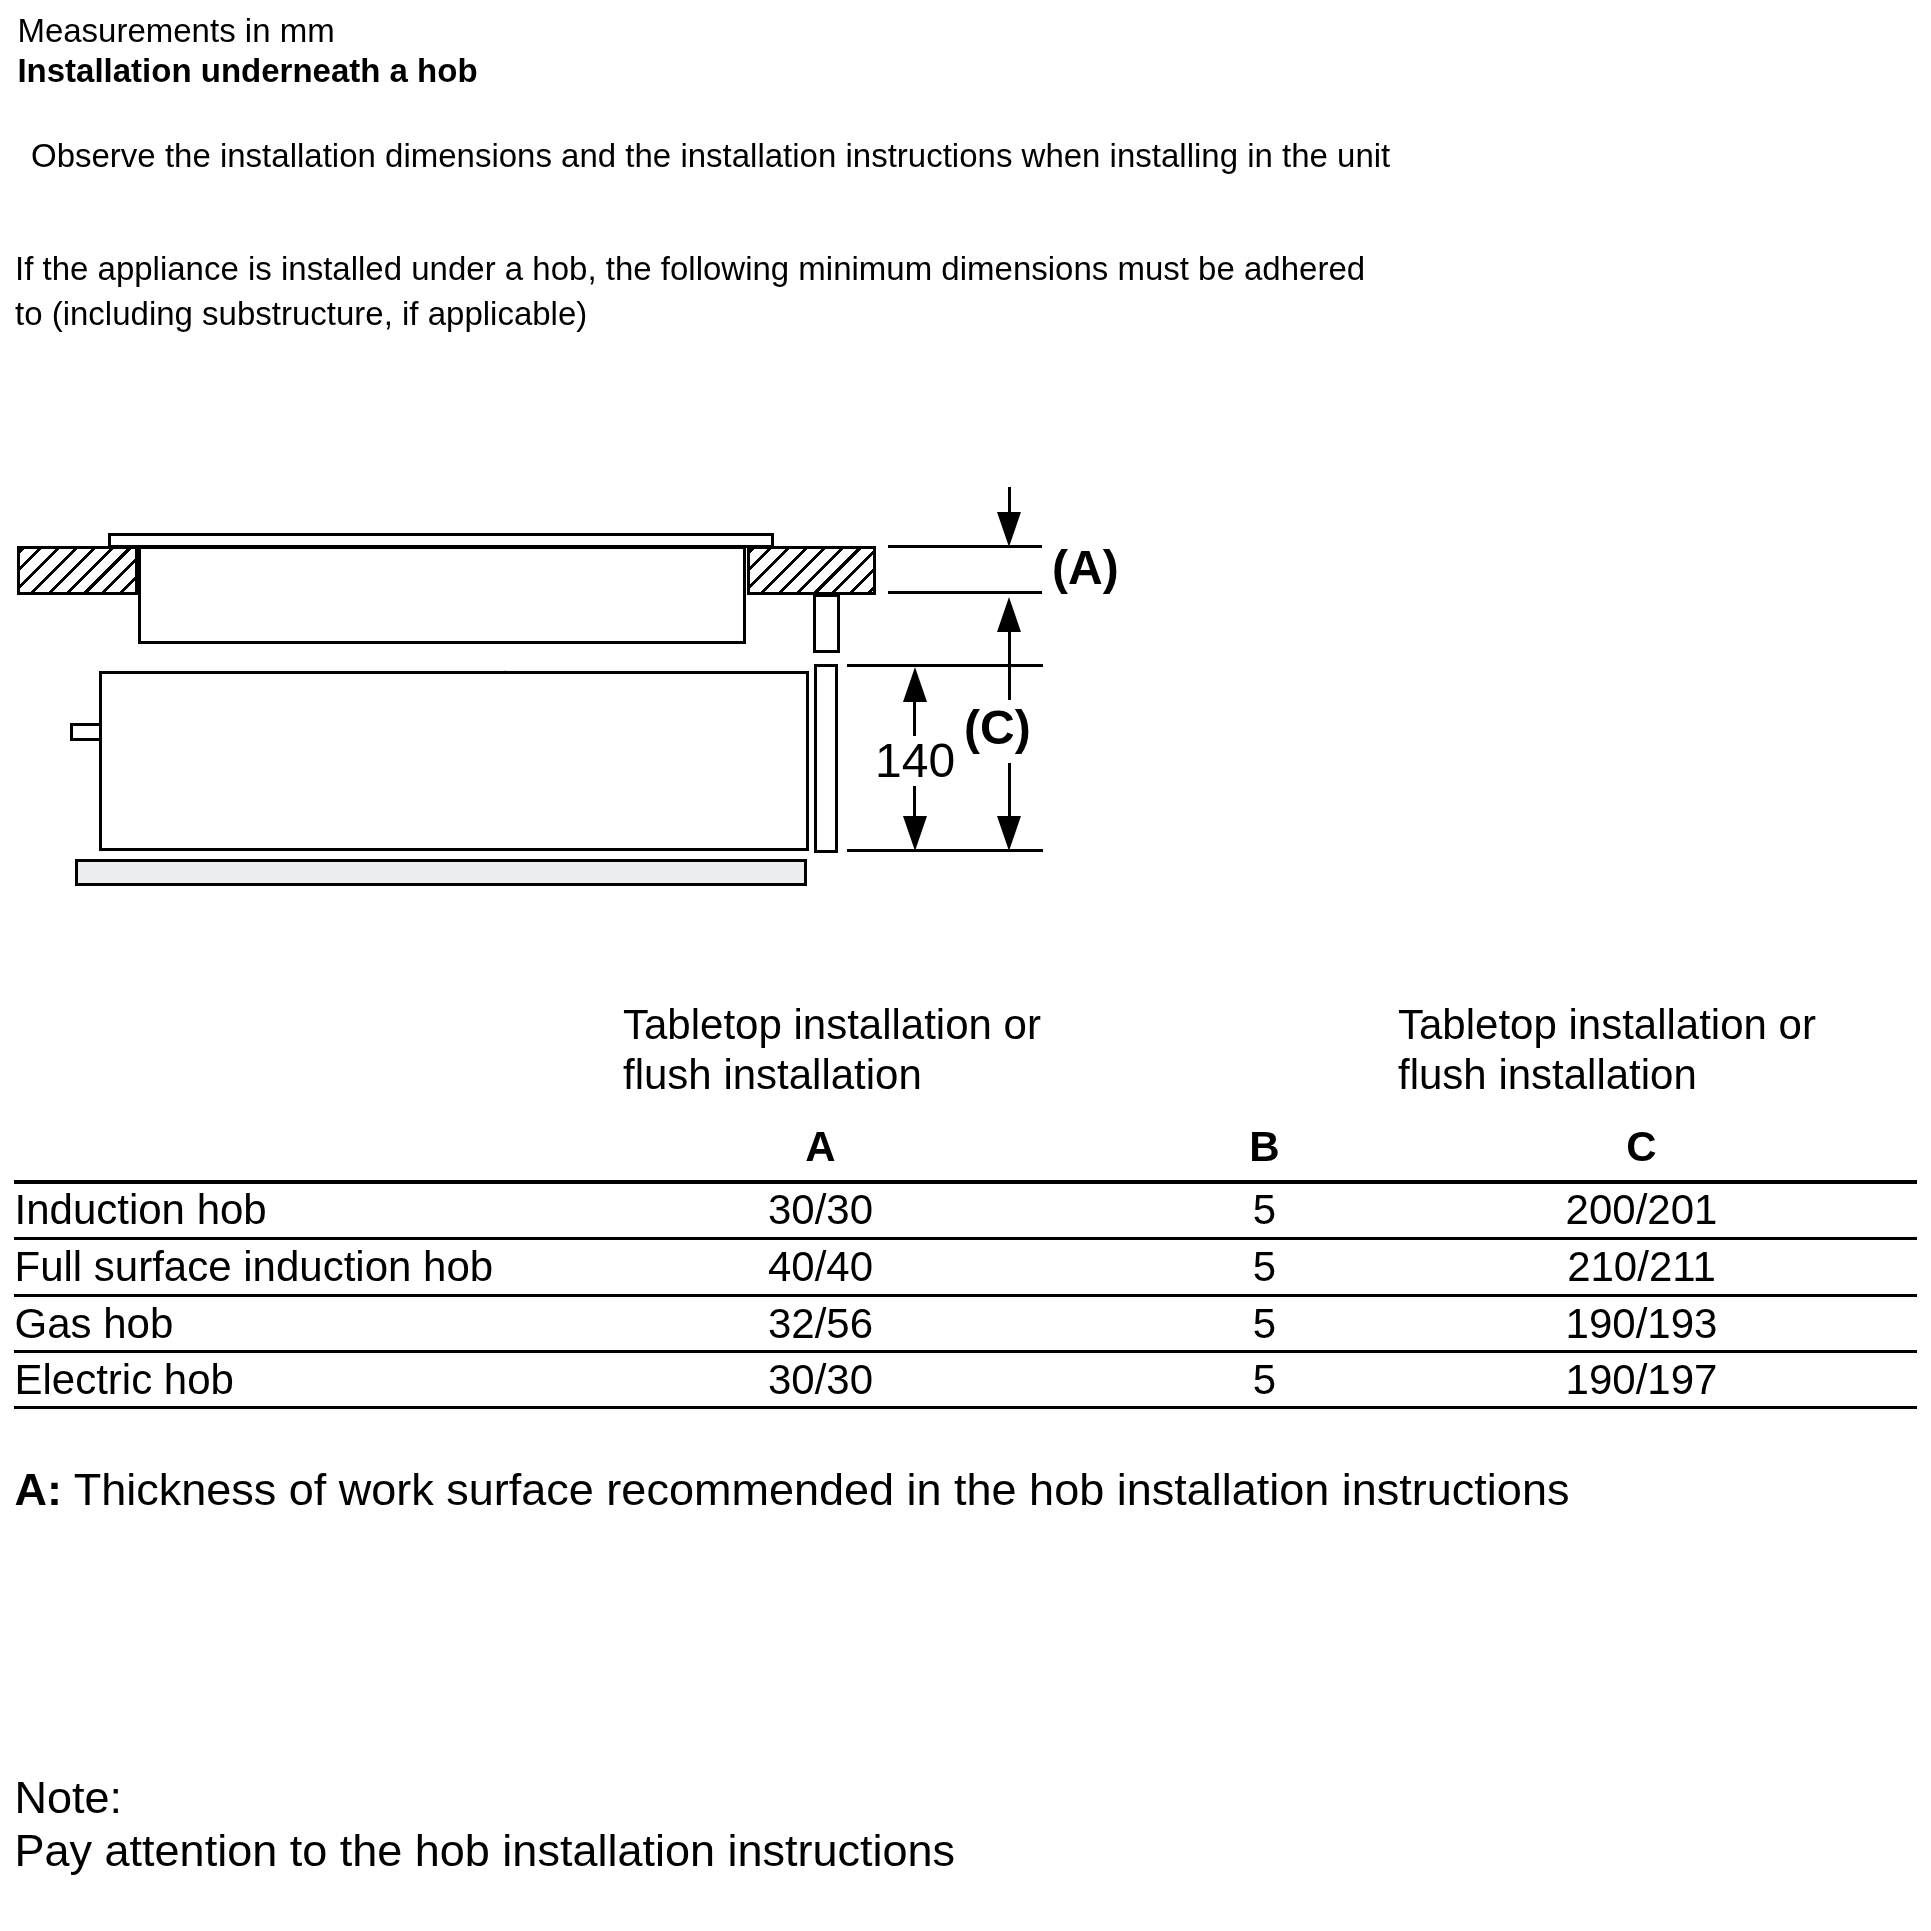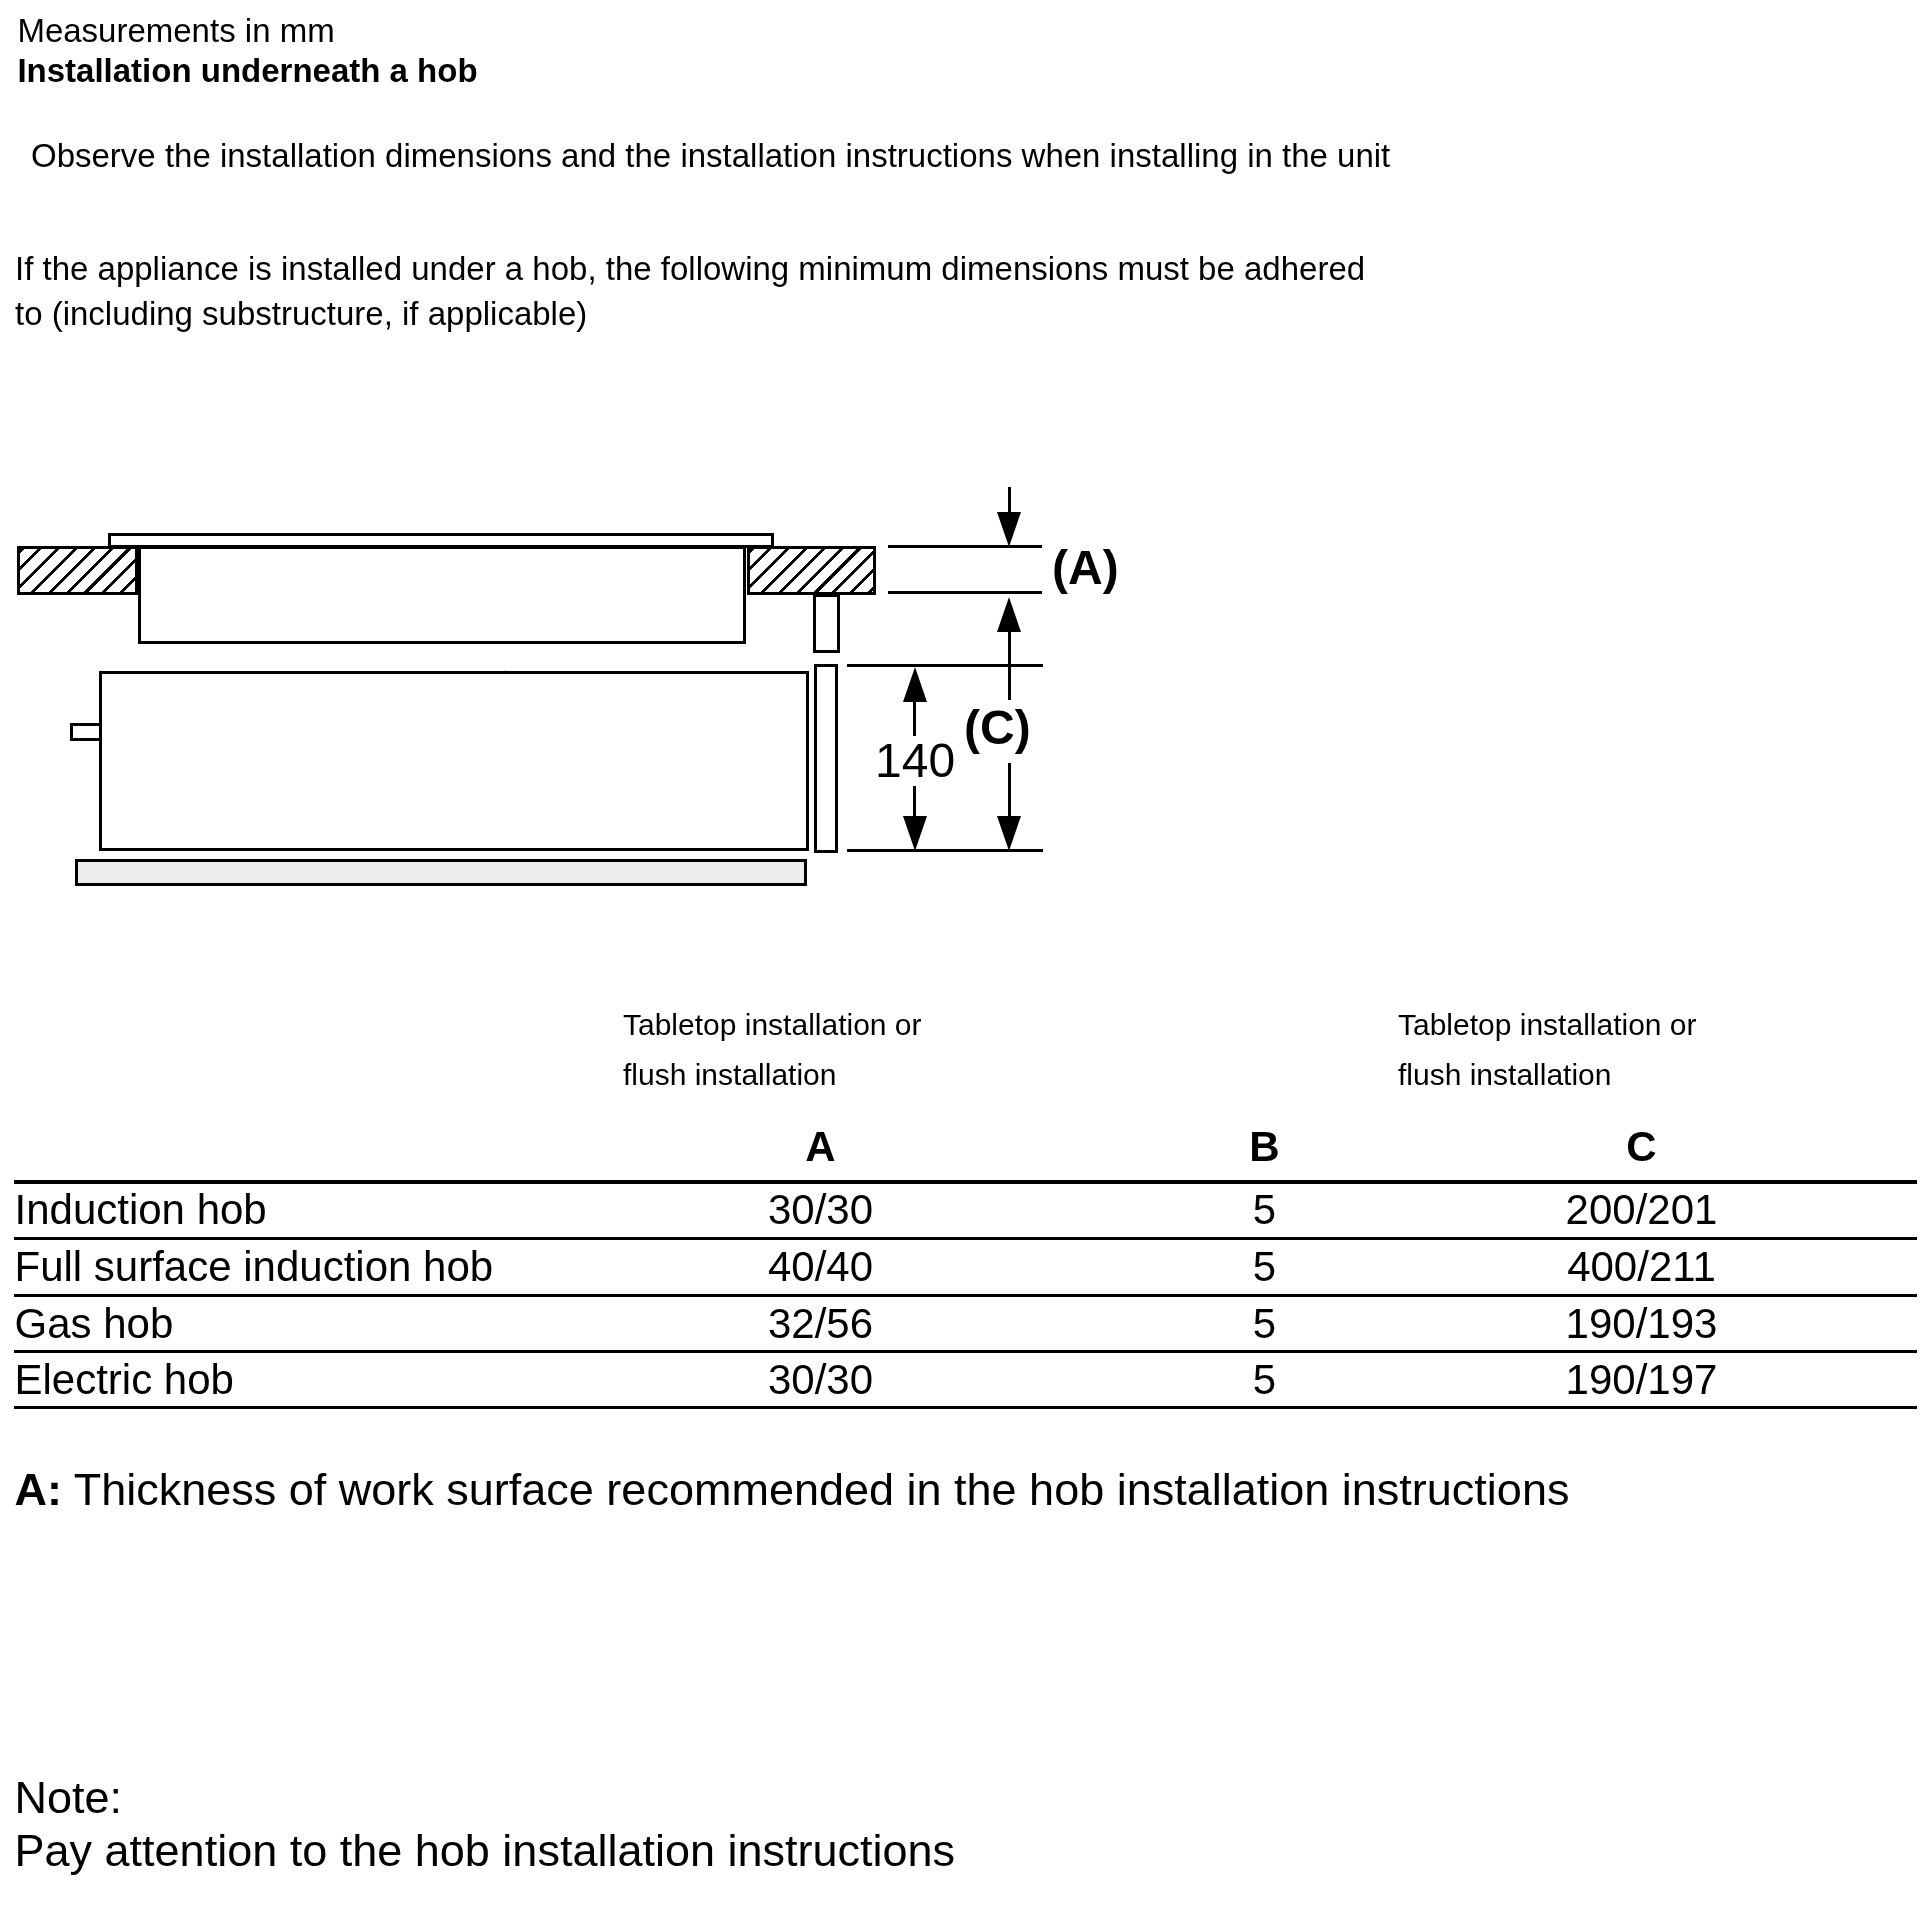--- a/index.html
+++ b/index.html
@@ -4,21 +4,21 @@
 <style>
   :root { --ink:#000000; --light-fill:#ebedef; }
   html,body { margin:0; padding:0; background:#ffffff; }
   .page {
     position:relative; width:1931px; height:1931px; background:#ffffff;
     font-family:"Liberation Sans", sans-serif; color:var(--ink); overflow:hidden;
   }
   .abs { position:absolute; white-space:nowrap; }
   .body-txt { font-size:33px; line-height:45px; }
   .bold { font-weight:700; }
-  .tbl-txt { font-size:30px; line-height:50px; }
+  .tbl-txt { font-size:42px; line-height:50px; }
   .dim-label { font-size:48px; font-weight:700; line-height:54px; }
   .dim-num { font-size:48px; line-height:54px; }
   .rect { position:absolute; box-sizing:border-box; border:3.9px solid var(--ink); background:#ffffff; }
   .hatch {
     background-image:repeating-linear-gradient(135deg, var(--ink) 0 2.9px, transparent 2.9px 12.6px);
     background-color:#ffffff;
   }
   .gray { background:var(--light-fill); }
   .hline, .vline { position:absolute; background:var(--ink); }
   .arrow { position:absolute; width:0; height:0; }
@@ -102,21 +102,21 @@
     <div class="hline" style="left:13.5px; top:1406px; width:1903px; height:2.9px;"></div>
 
     <div class="row-label" style="left:14.5px; top:1183px; width:599px; height:54px; line-height:54px;">Induction hob</div>
     <div class="cell" style="left:724px;  top:1183px; width:193px; height:54px; line-height:54px;">30/30</div>
     <div class="cell" style="left:1168px; top:1183px; width:193px; height:54px; line-height:54px;">5</div>
     <div class="cell" style="left:1545px; top:1183px; width:193px; height:54px; line-height:54px;">200/201</div>
 
     <div class="row-label" style="left:14.5px; top:1240px; width:599px; height:54px; line-height:54px;">Full surface induction hob</div>
     <div class="cell" style="left:724px;  top:1240px; width:193px; height:54px; line-height:54px;">40/40</div>
     <div class="cell" style="left:1168px; top:1240px; width:193px; height:54px; line-height:54px;">5</div>
-    <div class="cell" style="left:1545px; top:1240px; width:193px; height:54px; line-height:54px;">400/211</div>
+    <div class="cell" style="left:1545px; top:1240px; width:193px; height:54px; line-height:54px;">210/211</div>
 
     <div class="row-label" style="left:14.5px; top:1297px; width:599px; height:53px; line-height:53px;">Gas hob</div>
     <div class="cell" style="left:724px;  top:1297px; width:193px; height:53px; line-height:53px;">32/56</div>
     <div class="cell" style="left:1168px; top:1297px; width:193px; height:53px; line-height:53px;">5</div>
     <div class="cell" style="left:1545px; top:1297px; width:193px; height:53px; line-height:53px;">190/193</div>
 
     <div class="row-label" style="left:14.5px; top:1353px; width:599px; height:53px; line-height:53px;">Electric hob</div>
     <div class="cell" style="left:724px;  top:1353px; width:193px; height:53px; line-height:53px;">30/30</div>
     <div class="cell" style="left:1168px; top:1353px; width:193px; height:53px; line-height:53px;">5</div>
     <div class="cell" style="left:1545px; top:1353px; width:193px; height:53px; line-height:53px;">190/197</div>

